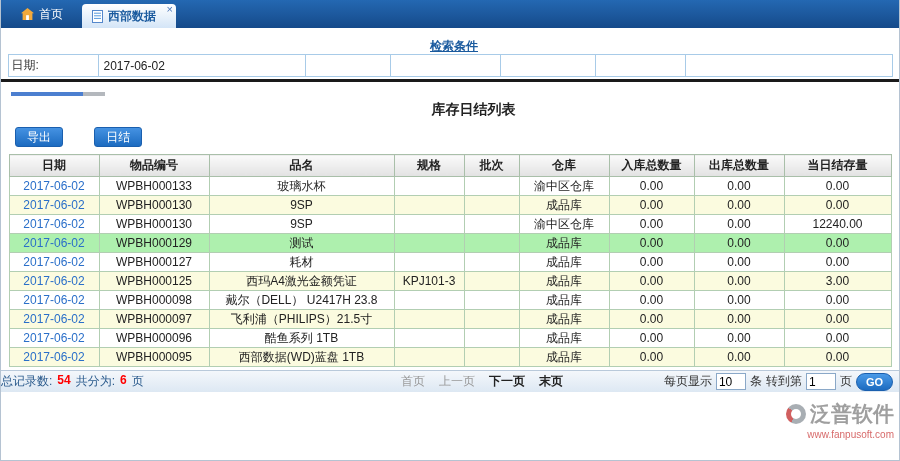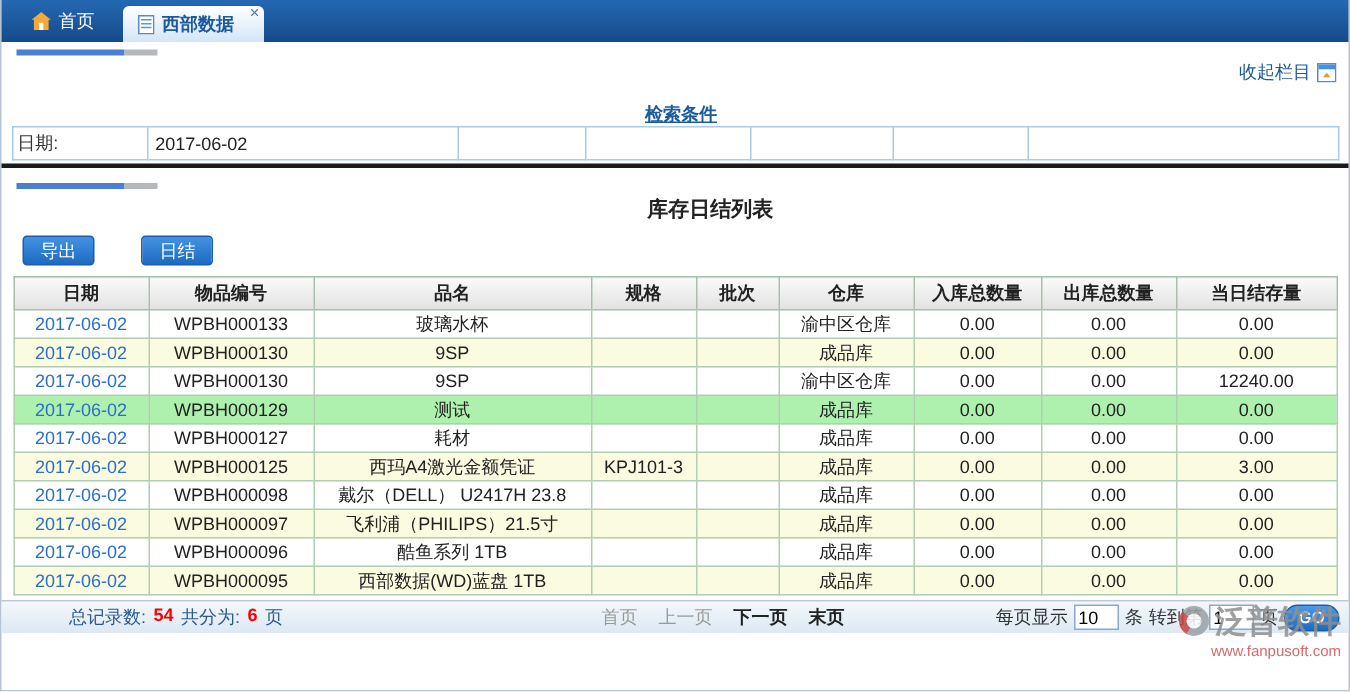--- a/index.html
+++ b/index.html
@@ -62,21 +62,21 @@
   .data-table td { border:1px solid #b2ceb2; height:19px; text-align:center;
     padding:0 2px; color:#222; }
   .data-table tbody tr:nth-child(even) { background:#fbfbdf; }
   .data-table tbody tr.highlight { background:#aef0ae !important; }
   .data-table td.date-link { color:#2a6fc9; cursor:pointer; }
 
   
   .footer { margin-top:3px; height:22px; position:relative;
     background:linear-gradient(#f4f7fb,#dde8f3); border-top:1px solid #b9c9da;
     display:flex; align-items:center; }
-  .footer-left { margin-left:45px; color:#2a5a8c; display:flex; gap:5px; }
+  .footer-left { color:#2a5a8c; display:flex; gap:5px; }
   .red { color:#f00; font-weight:bold; }
   .pagination { position:absolute; left:400px; display:flex; gap:14px; }
   .pg-disabled { color:#999; cursor:default; }
   .pg-active { color:#222; font-weight:bold; cursor:pointer; }
   .perpage { position:absolute; right:6px; display:flex; align-items:center;
     gap:4px; color:#333; }
   .perpage input { width:30px; height:17px; border:1px solid #8aa8c8;
     font-size:12px; font-family:inherit; padding:0 2px; background:#fff; }
   .go-btn { background:linear-gradient(#4a9ae8,#1c6bc0); color:#fff;
     font-weight:bold; font-size:11px; border:1px solid #1a5fae;
@@ -112,34 +112,20 @@
           <rect x="0.5" y="0.5" width="10" height="12" fill="#fff" stroke="#5588cc"></rect>
           <line x1="2" y1="3.2" x2="9" y2="3.2" stroke="#5599dd"></line>
           <line x1="2" y1="5.8" x2="9" y2="5.8" stroke="#5599dd"></line>
           <line x1="2" y1="8.4" x2="9" y2="8.4" stroke="#5599dd"></line>
         </svg>
       <span>西部数据</span>
       <span class="tab-close">×</span>
     </div>
   </div>
 
-  <div class="content-top">
-    <div class="deco deco1">
-        <span class="b"></span>
-        <span class="g"></span>
-      </div>
-    <div class="collapse-link">
-      <span>收起栏目</span>
-      <svg width="13" height="13" viewBox="0 0 13 13">
-          <rect x="0.5" y="0.5" width="12" height="12" fill="#fff" stroke="#4a90d9"></rect>
-          <rect x="1" y="1" width="11" height="3.2" fill="#4a90d9"></rect>
-          <path d="M4 9.5l2.5-3 2.5 3z" fill="#e8963c"></path>
-        </svg>
-    </div>
-  </div>
 
   <div class="search-header">
     <svg width="12" height="12" viewBox="0 0 12 12">
         <rect width="12" height="12" rx="2" fill="#2b6fc4"></rect>
         <path d="M4.5 3l4 3-4 3z" fill="#fff"></path>
       </svg>
     <span class="search-title">检索条件</span>
   </div>
 
   <table class="form-table">

